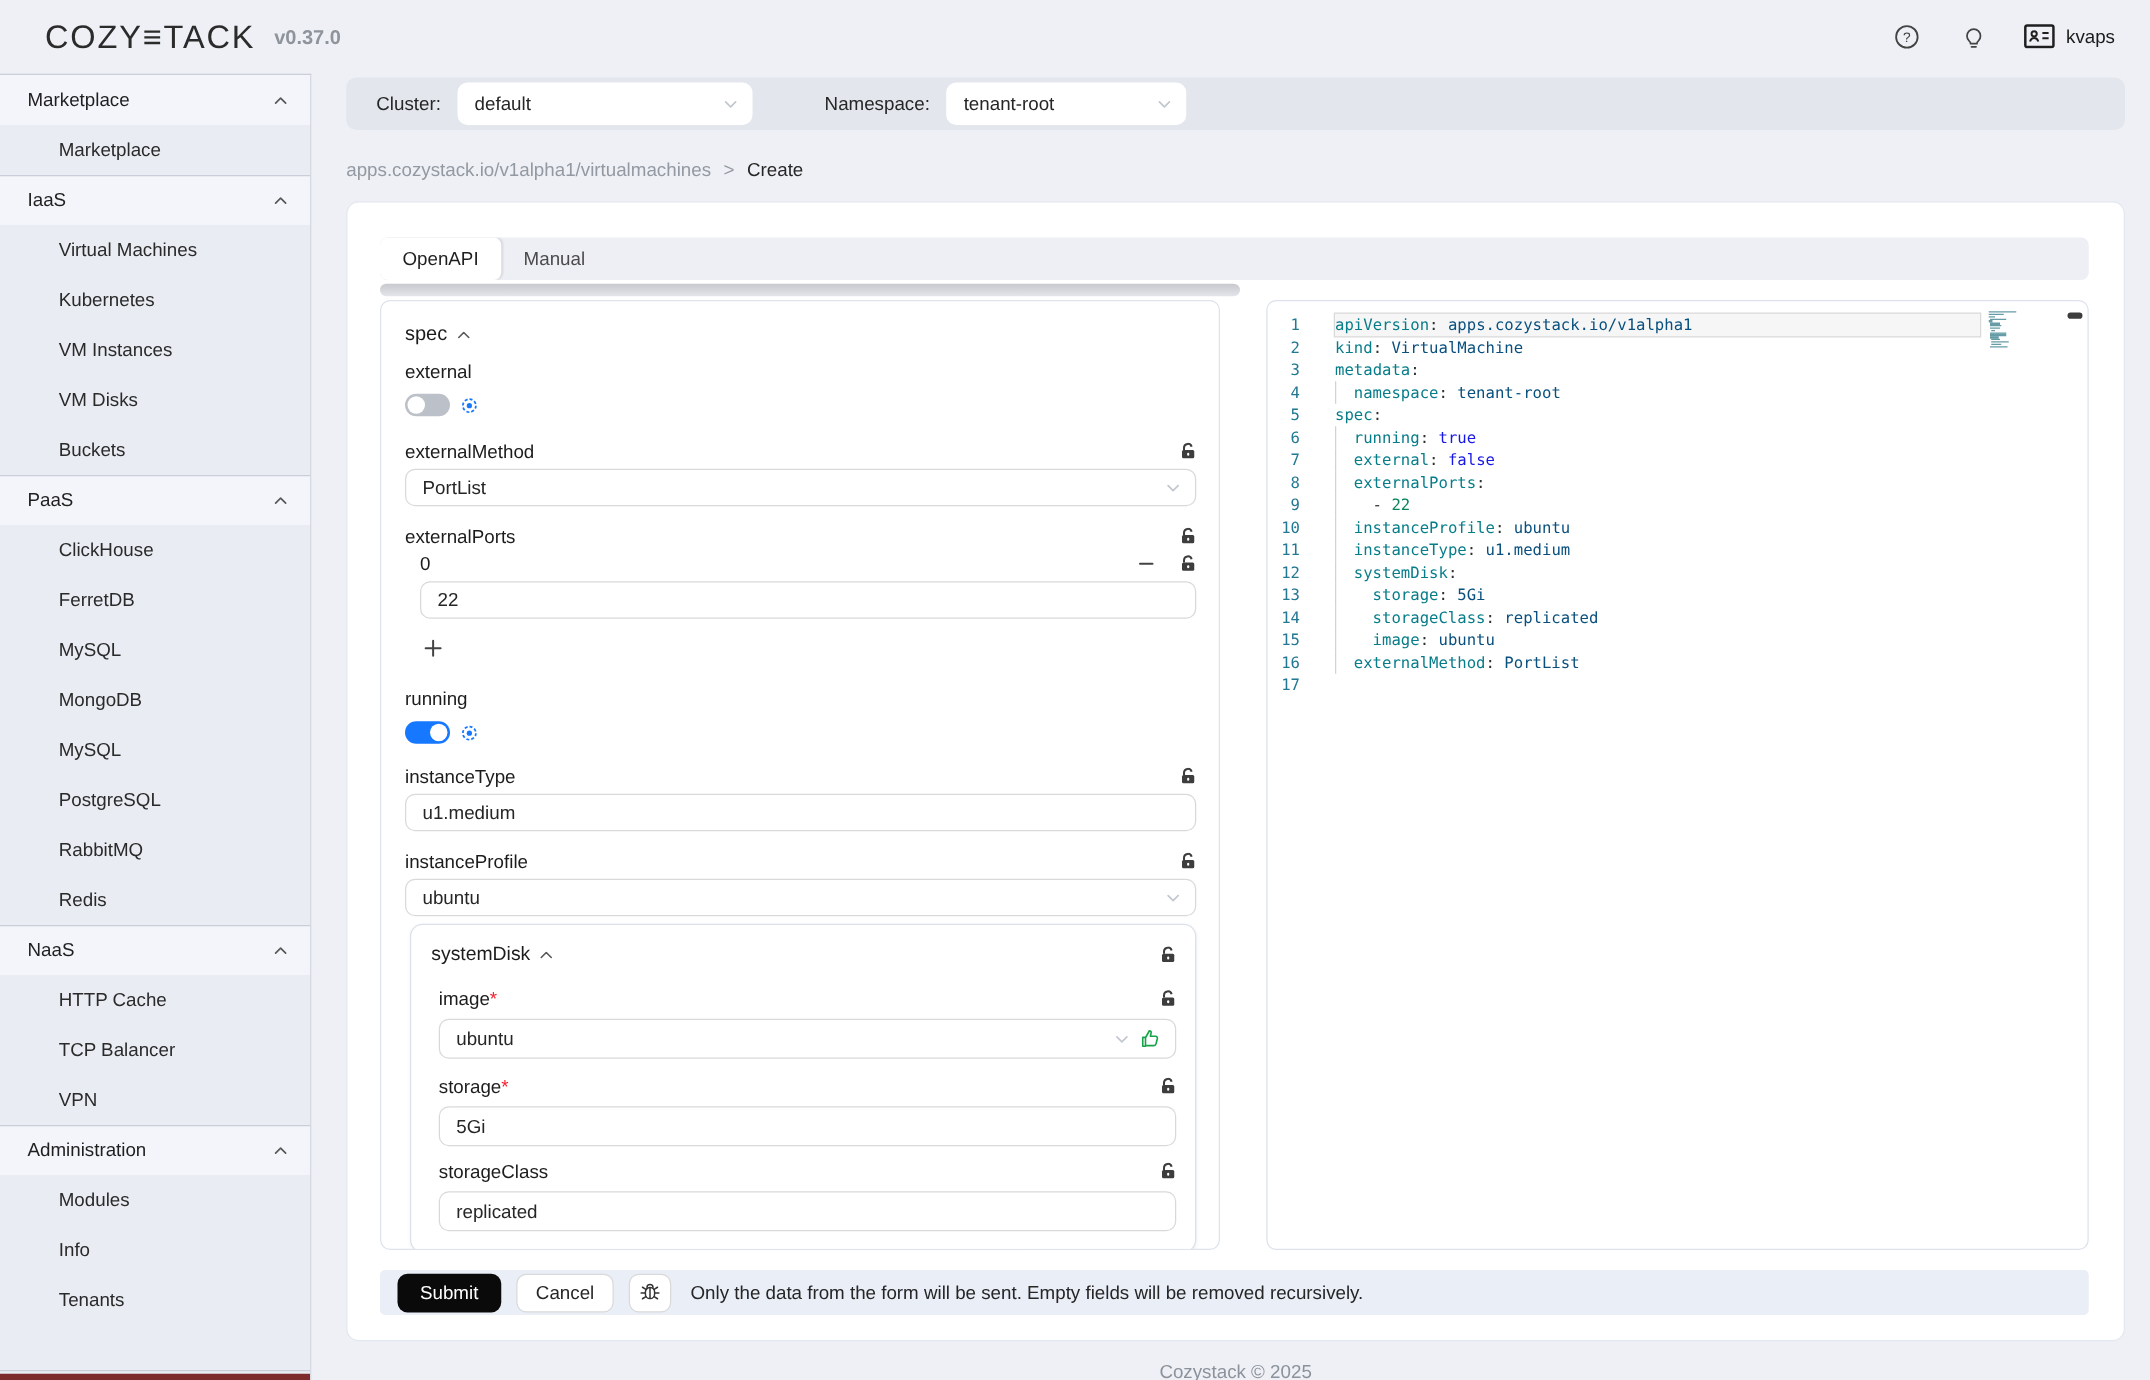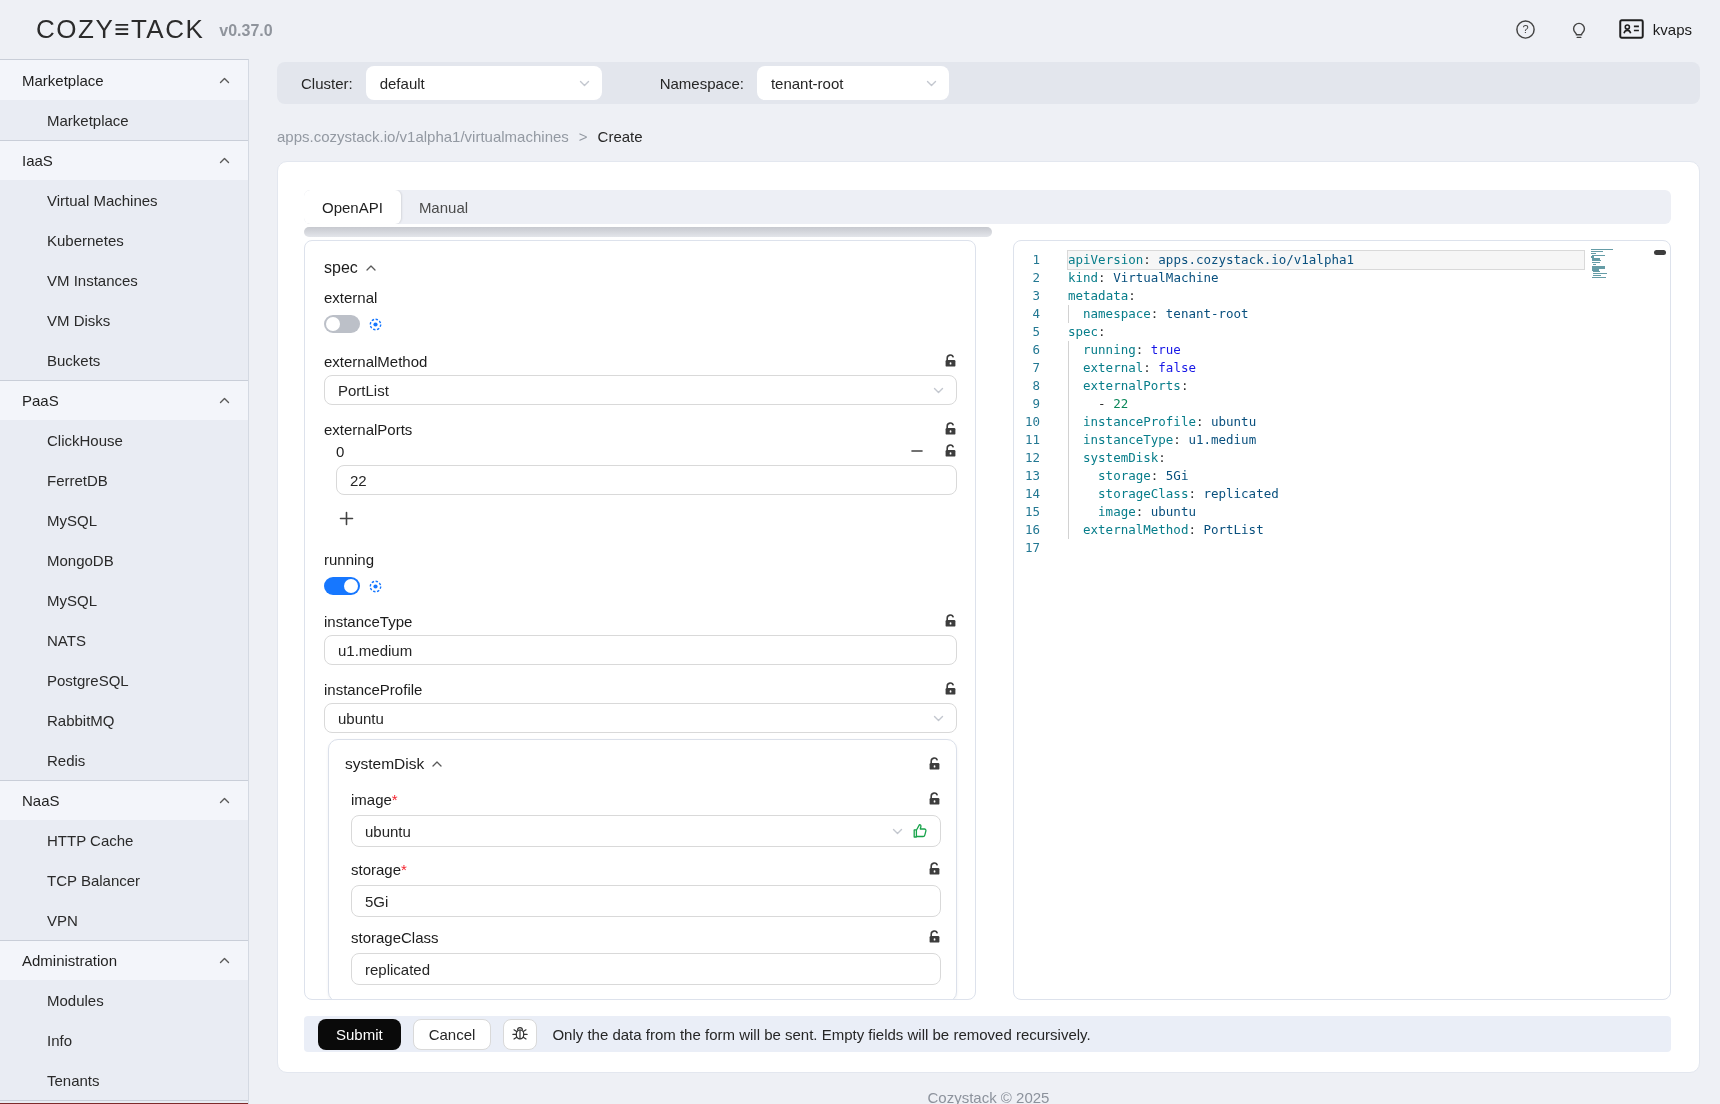--- a/index.html
+++ b/index.html
@@ -165,21 +165,20 @@
           <svg width="11" height="7" viewBox="0 0 11 7" fill="none">
             <polyline points="1.5,5.5 5.5,1.5 9.5,5.5" stroke="#595959" stroke-width="1.4" stroke-linecap="round" stroke-linejoin="round"></polyline>
           </svg>
         </span>
       </div>
       <div class="sb-item">ClickHouse</div>
       <div class="sb-item">FerretDB</div>
       <div class="sb-item">MySQL</div>
       <div class="sb-item">MongoDB</div>
       <div class="sb-item">MySQL</div>
-      <div class="sb-item">NATS</div>
       <div class="sb-item">PostgreSQL</div>
       <div class="sb-item">RabbitMQ</div>
       <div class="sb-item">Redis</div>
       <div class="sb-section">
         <span>NaaS</span>
         <span style="display: flex;">
           <svg width="11" height="7" viewBox="0 0 11 7" fill="none">
             <polyline points="1.5,5.5 5.5,1.5 9.5,5.5" stroke="#595959" stroke-width="1.4" stroke-linecap="round" stroke-linejoin="round"></polyline>
           </svg>
         </span>

